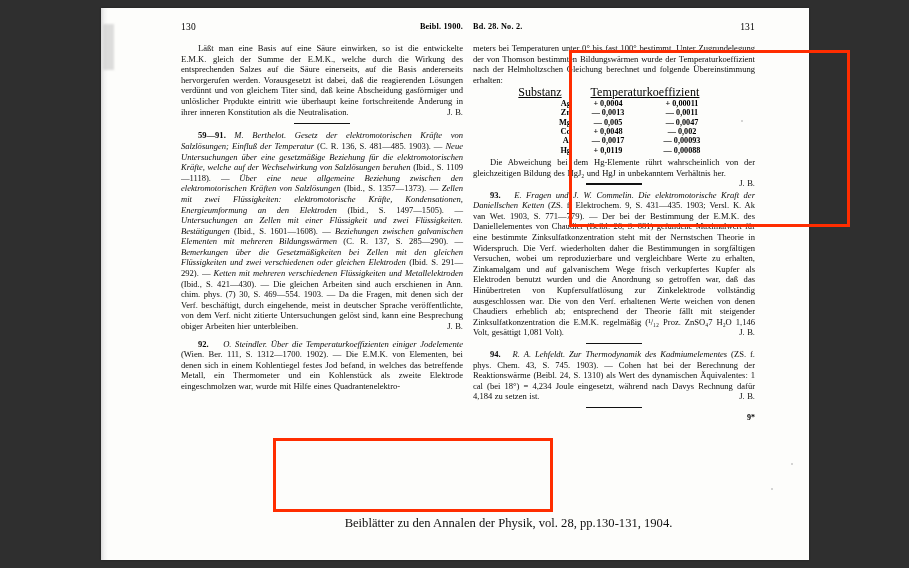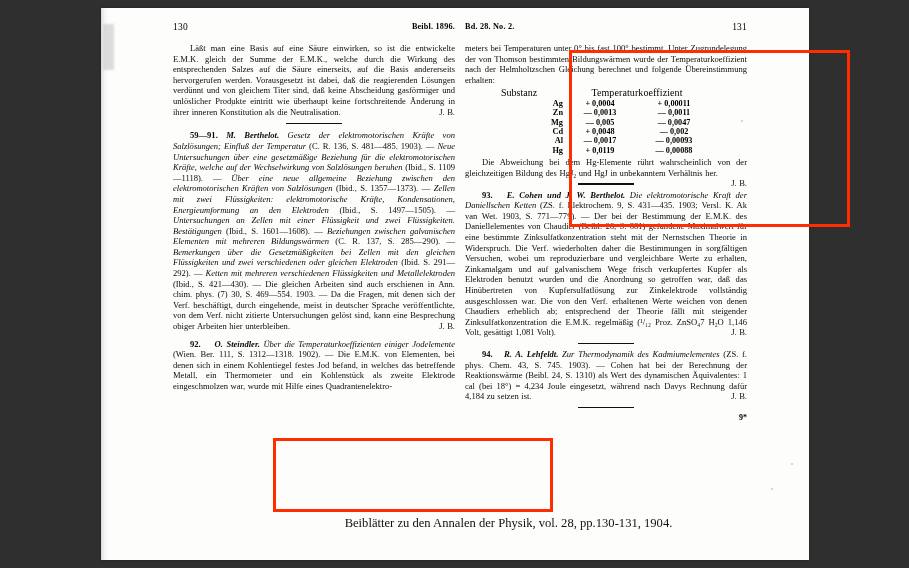--- a/index.html
+++ b/index.html
@@ -31,21 +31,21 @@
     opacity: .75;
   }
   .scan-smudge {
     position: absolute;
     left: 2px; top: 16px; width: 11px; height: 46px;
     background: #bdbdbd; opacity: .5; filter: blur(1.2px);
   }
 
   .columns {
     position: absolute;
-    left: 4px; top: 0; width: 708px; height: 498px;
+    left: 12px; top: 0; width: 708px; height: 498px;
   }
   .col {
     position: absolute;
     top: 14px;
     width: 282px;
   }
   .col-left  { left: 68px; }
   .col-right { left: 360px; }
 
   .running-head {
@@ -67,21 +67,21 @@
     text-justify: inter-word;
     margin: 0 0 0 0;
     color: #0a0a0a;
     word-spacing: .4px;
   }
   .para.indent { text-indent: 17px; }
 
   .sig { float: right; margin-left: 10px; font-weight: normal; }
   .ital { font-style: italic; }
   .bold { font-weight: bold; }
-  .sc { font-weight: bold; font-style: italic; }
+  .sc { font-weight: normal; font-style: italic; }
 
   .rule {
     width: 56px; height: 1.2px;
     background: #111;
     margin: 6px auto 6px auto;
   }
   .rule.tight { margin: 5px auto 5px auto; }
 
   
   .coef-table {
@@ -99,21 +99,21 @@
     margin: 0 auto;
     font-size: 8.1px;
     line-height: 9.4px;
   }
   table.coef td, table.coef th {
     padding: 0 0 0 0;
     font-weight: normal;
   }
   table.coef .c-sub { width: 62px; text-align: right; font-weight: bold; font-size: 8.3px; }
   table.coef .c-num { width: 74px; text-align: center; font-weight: bold; font-size: 8.2px;}
-  table.coef thead td { font-size: 10px; font-weight: normal; padding-bottom: 1px;}
+  table.coef thead td { font-size: 12px; font-weight: normal; text-align: center; padding-bottom: 1px; text-decoration: underline;}
 
   
   .redbox {
     position: absolute;
     border: 3.4px solid #ff2d00;
     box-sizing: border-box;
     pointer-events: none;
   }
   #redbox-right {
     left: 468px; top: 42px;
@@ -155,21 +155,21 @@
     <div class="speck" style="left:640px;top:112px;width:2px;height:2px;"></div>
     <div class="speck" style="left:690px;top:455px;width:2px;height:2px;"></div>
     <div class="speck" style="left:670px;top:480px;width:2px;height:2px;"></div>
 
     <div class="columns">
 
       <div class="col col-left">
 
         <div class="running-head">
           <span class="folio-left">130</span>
-          <span>Beibl. 1896.</span>
+          <span>Beibl. 1900.</span>
         </div>
 
         <p class="para indent"><span>Läßt man eine Basis auf eine Säure einwirken, so ist die entwickelte E.M.K. gleich der Summe der E.M.K., welche durch die Wirkung des entsprechenden Salzes auf die Säure einerseits, auf die Basis andererseits hervorgerufen werden. Vorausgesetzt ist dabei, daß die reagierenden Lösungen verdünnt und von gleichem Titer sind, daß keine Abscheidung gasförmiger und unlöslicher Produkte eintritt wie überhaupt keine fortschreitende Änderung in ihrer inneren Konstitution als die Neutralisation.</span>
           <span class="sig">J. B.</span>
         </p>
 
         <div class="rule"></div>
 
         <p class="para indent">
           <span class="bold">59—91.</span>
@@ -194,21 +194,21 @@
           <span class="sig">J. B.</span>
         </p>
 
         <div style="height:7px"></div>
 
         <p class="para indent">
           <span class="bold">92.</span>
           &nbsp;&nbsp;
           <span class="sc">O. Steindler.</span>
           <span class="ital">Über die Temperaturkoeffizienten einiger Jodelemente</span>
-          <span>(Wien. Ber. 111, S. 1312—1318. 1902). —</span>
+          <span>(Wien. Ber. 111, S. 1312—1700. 1902). —</span>
           <span>Die E.M.K. von Elementen, bei denen sich in einem Kohlentiegel festes Jod befand, in welches das betreffende Metall, ein Thermometer und ein Kohlenstück als zweite Elektrode eingeschmolzen war, wurde mit Hilfe eines Quadrantenelektro-</span>
         </p>
 
       </div>
 
       <div class="col col-right">
 
         <div class="running-head">
           <span>Bd. 28. No. 2.</span>
           <span class="folio-right">131</span>
@@ -262,21 +262,21 @@
         <p class="para indent">
           <span>Die Abweichung bei dem Hg-Elemente rührt wahrscheinlich von der gleichzeitigen Bildung des HgJ₂ und HgJ in unbekanntem Verhältnis her.</span>
           <span class="sig">J. B.</span>
         </p>
 
         <div class="rule tight"></div>
 
         <p class="para indent">
           <span class="bold">93.</span>
           &nbsp;
-          <span class="sc">E. Cohen und J. W. Berthelot.</span>
+          <span class="sc">E. Fragen und J. W. Commelin.</span>
           <span class="ital">Die elektromotorische Kraft der Daniellschen Ketten</span>
           <span>(ZS. f. Elektrochem. 9, S. 431—435. 1903; Versl. K. Ak van Wet. 1903, S. 771—779). —</span>
           <span>Der bei der Bestimmung der E.M.K. des Daniellelementes von Chaudier (Beibl. 26, S. 881) gefundene Maximalwert für eine bestimmte Zinksulfatkonzentration steht mit der Nernstschen Theorie in Widerspruch. Die Verf. wiederholten daher die Bestimmungen in sorgfältigen Versuchen, wobei um reproduzierbare und vergleichbare Werte zu erhalten, Zinkamalgam und auf galvanischem Wege frisch verkupfertes Kupfer als Elektroden benutzt wurden und die Anordnung so getroffen war, daß das Hinübertreten von Kupfersulfatlösung zur Zinkelektrode vollständig ausgeschlossen war. Die von den Verf. erhaltenen Werte weichen von denen Chaudiers erheblich ab; entsprechend der Theorie fällt mit steigender Zinksulfatkonzentration die E.M.K. regelmäßig (¹/₁₂ Proz. ZnSO₄7 H₂O 1,146 Volt, gesättigt 1,081 Volt).</span>
           <span class="sig">J. B.</span>
         </p>
 
         <div class="rule tight"></div>
 
         <p class="para indent">
           <span class="bold">94.</span>

